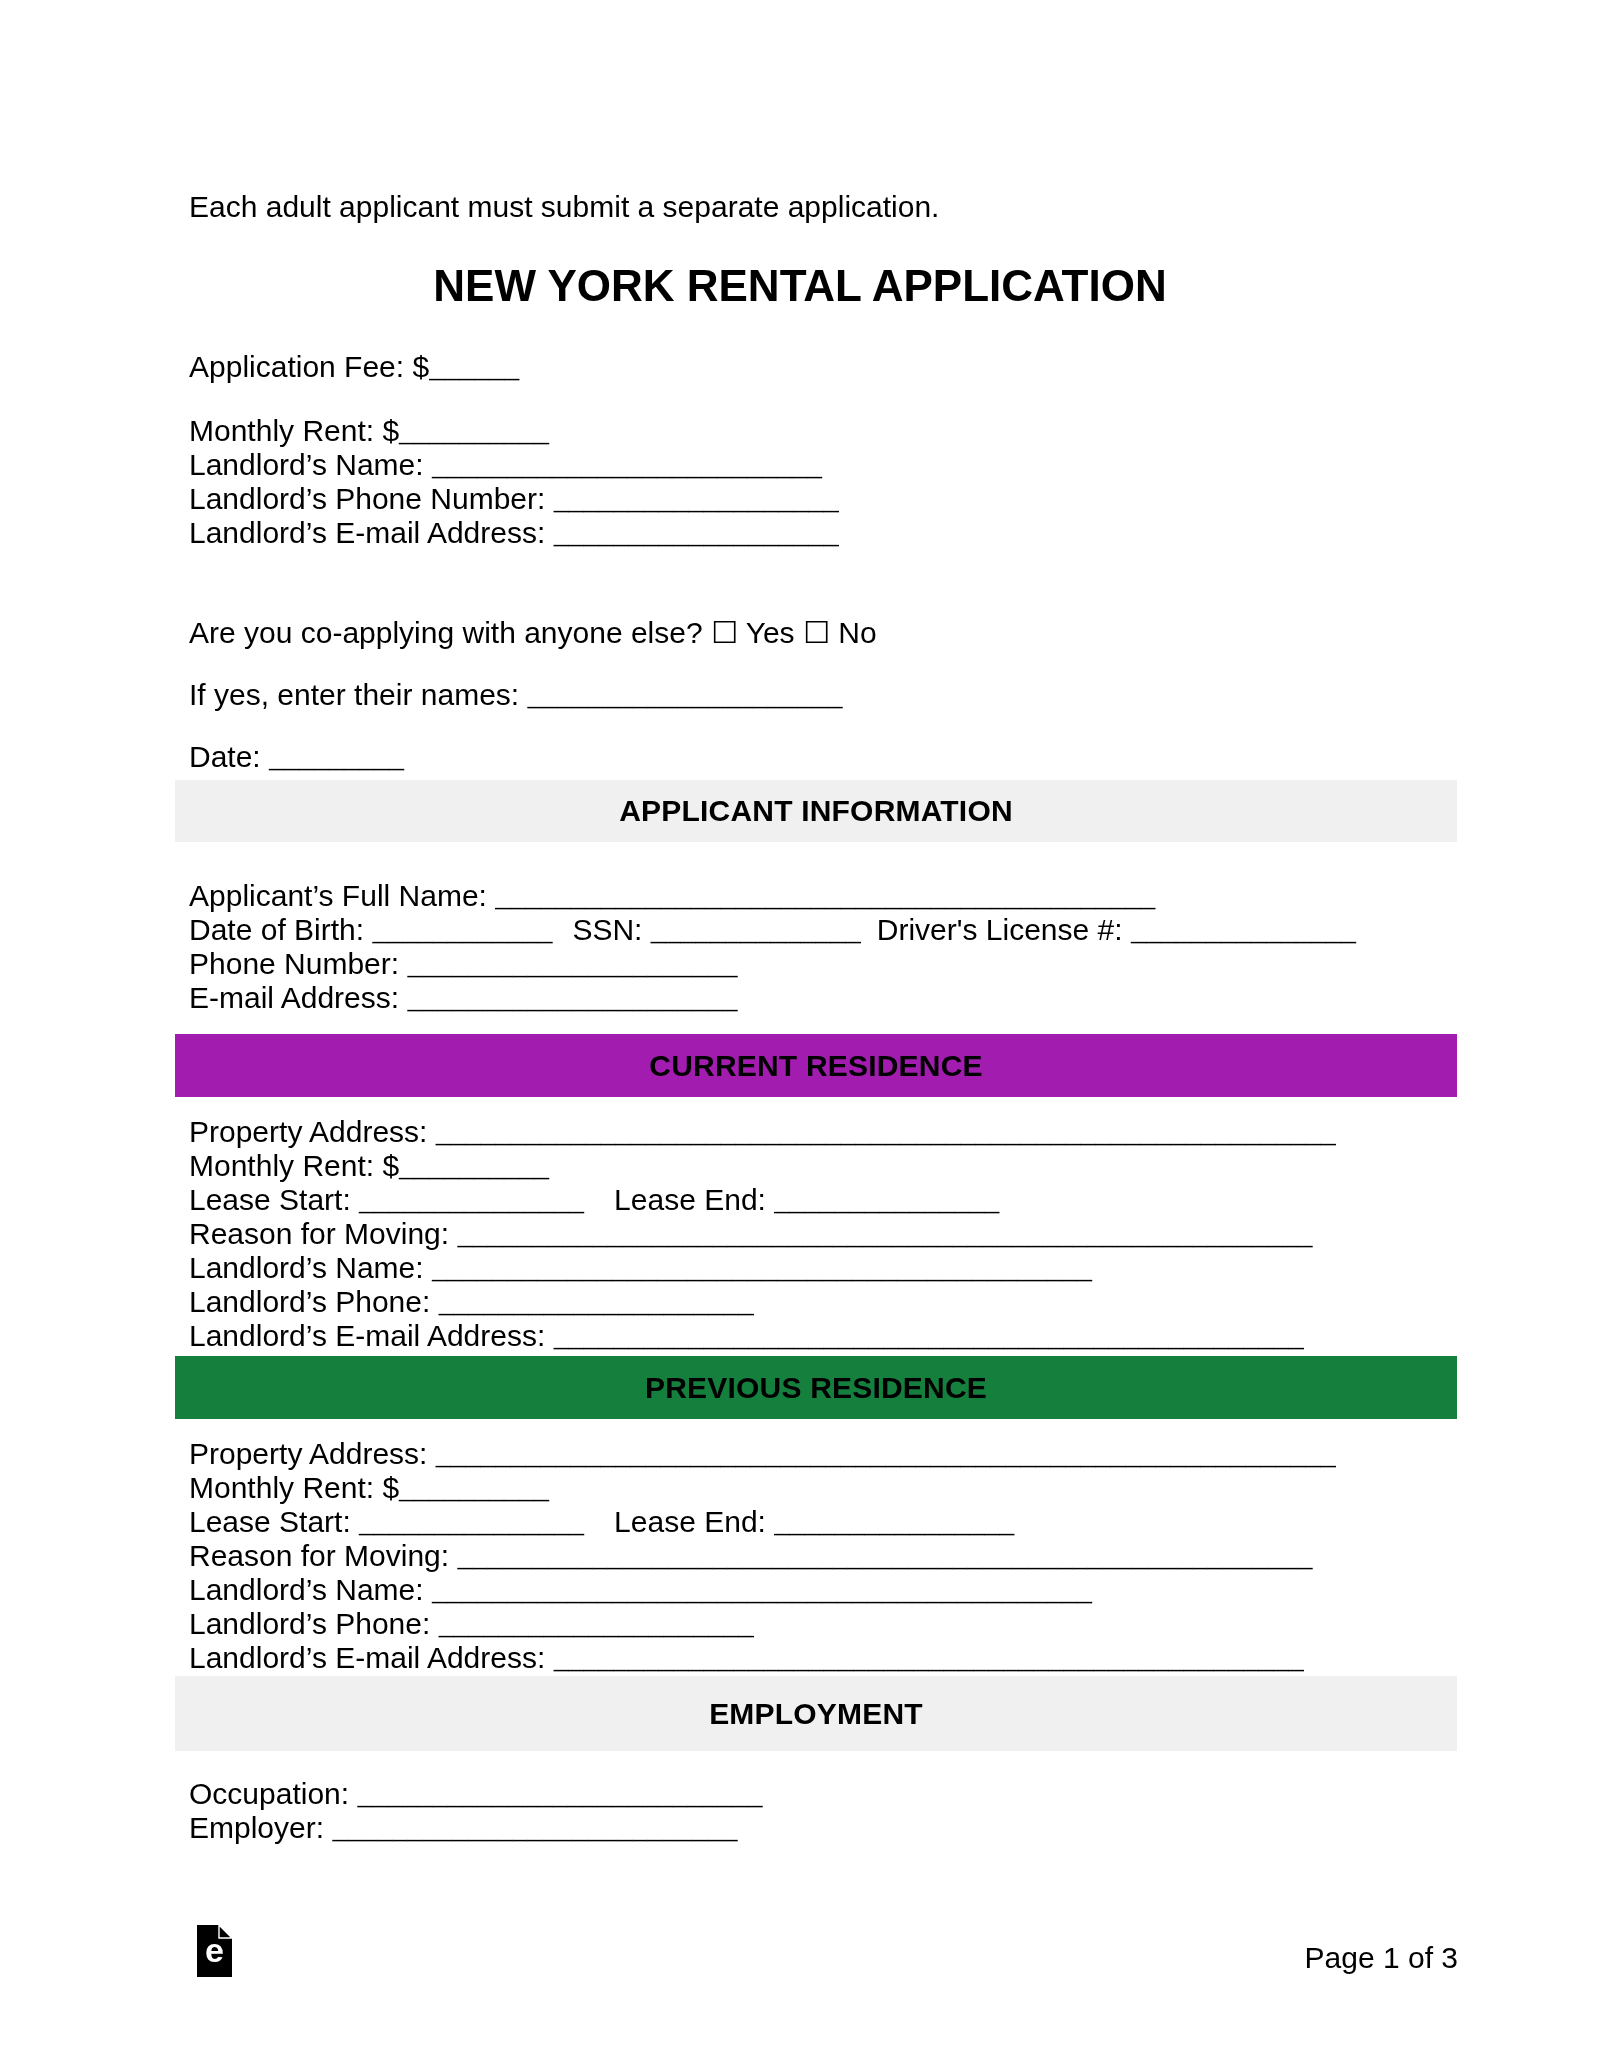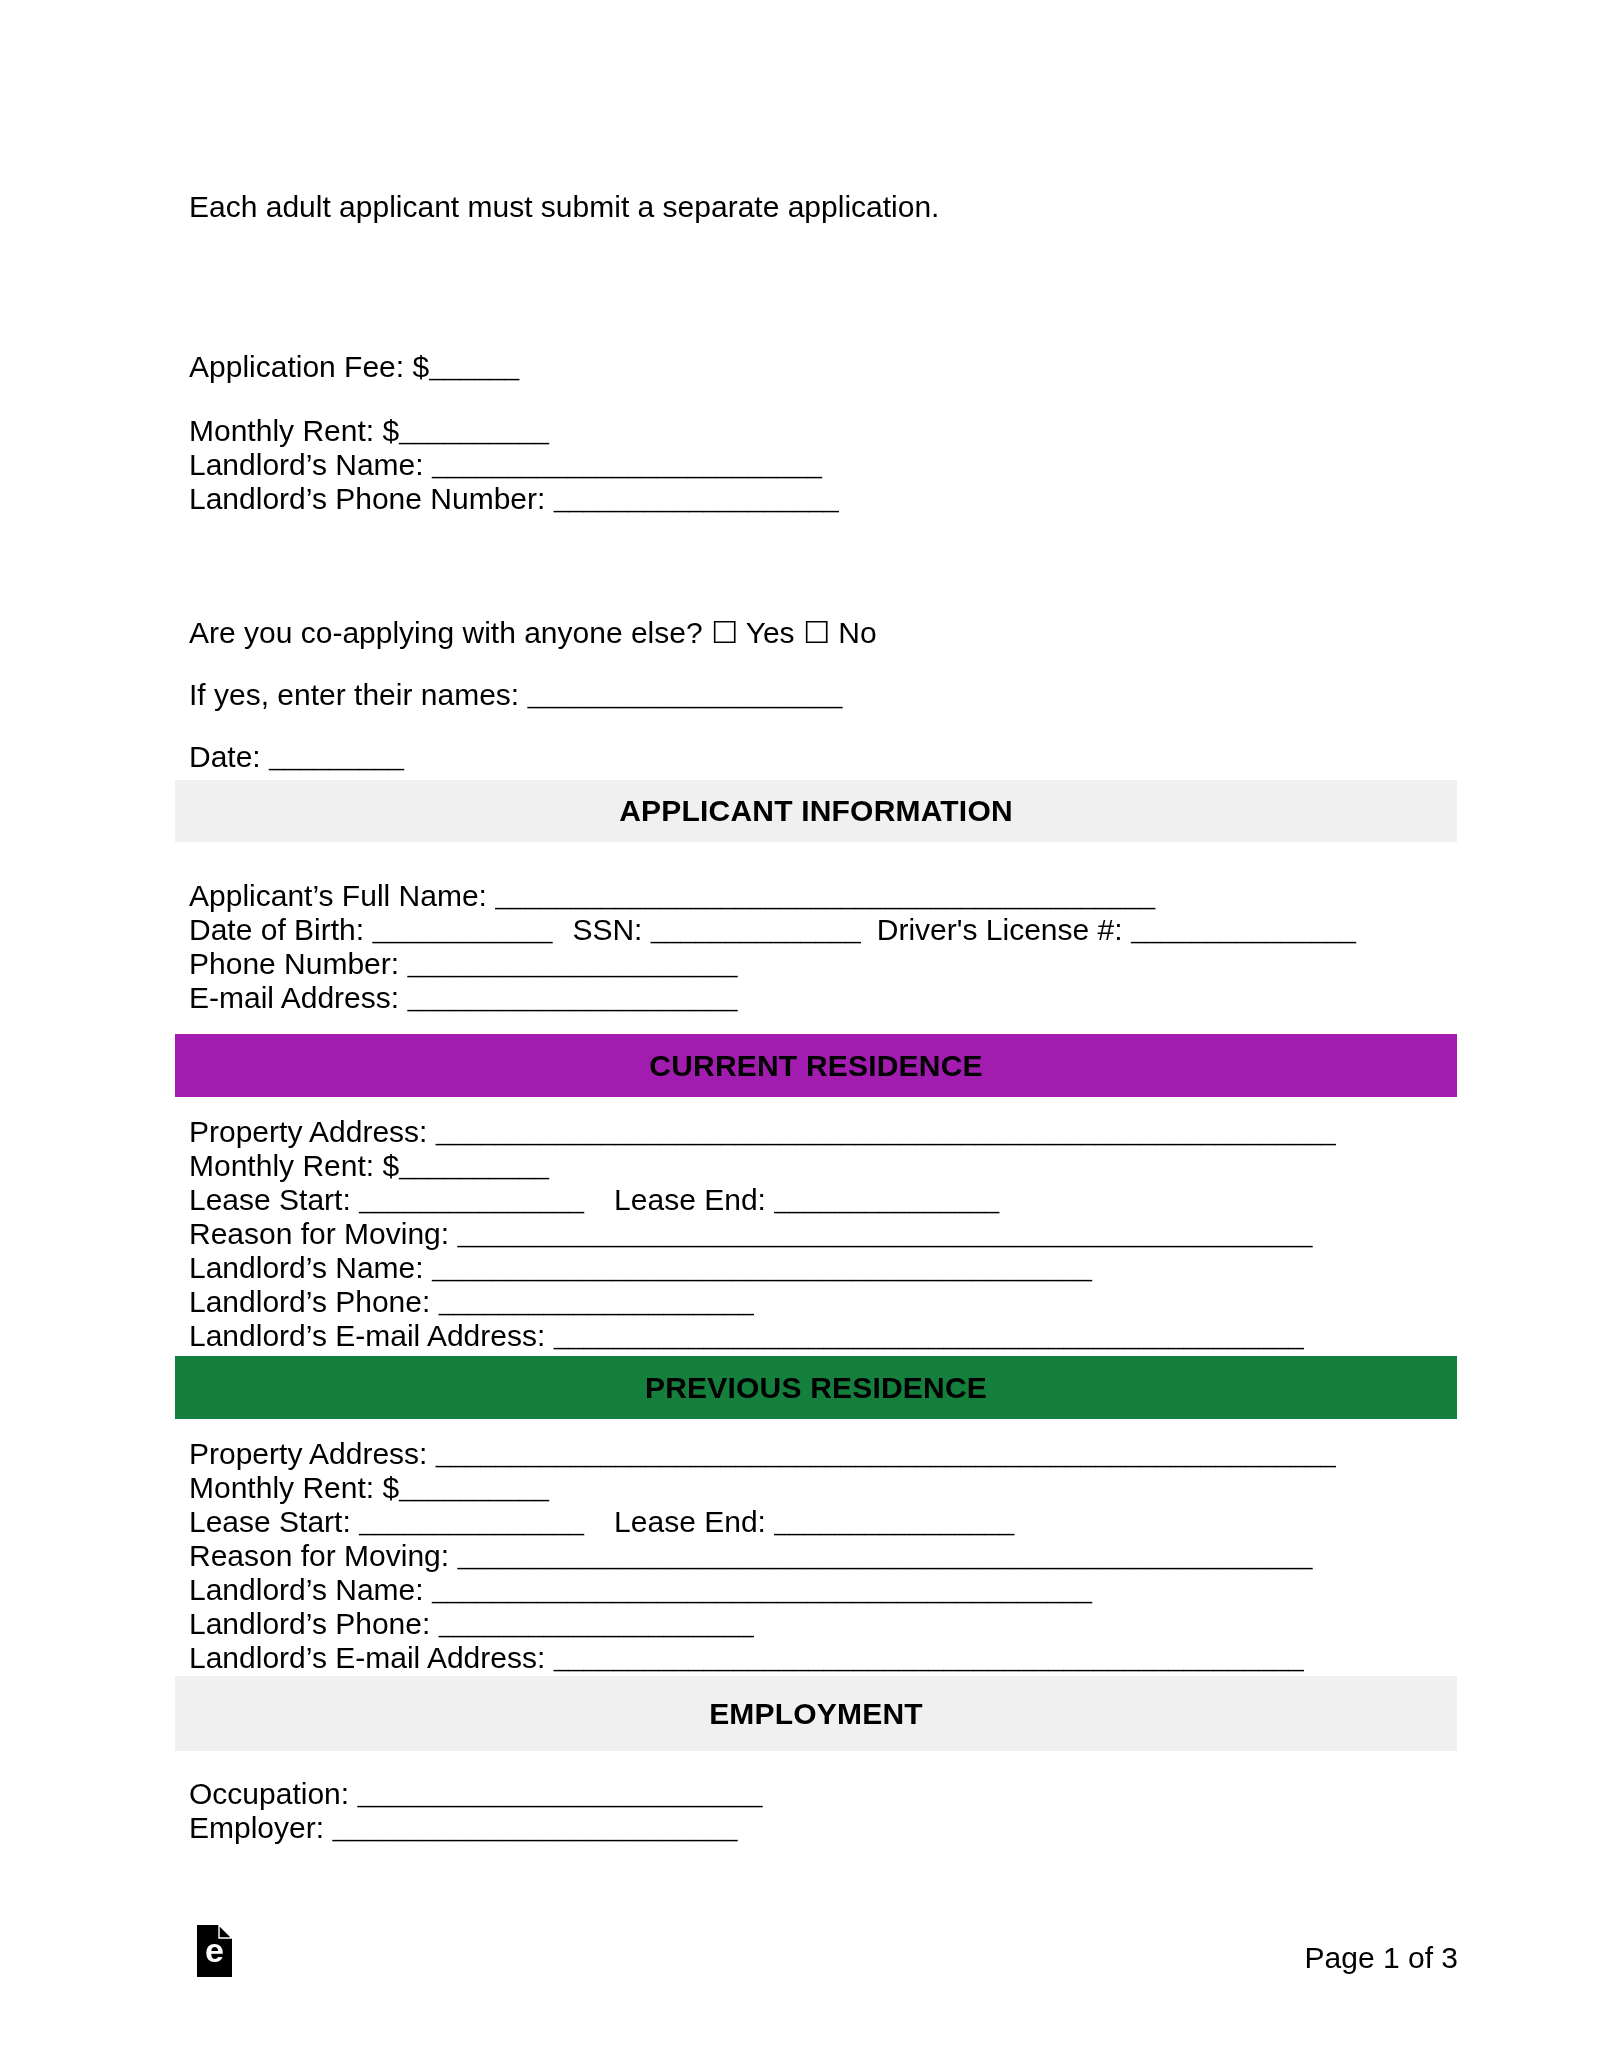--- a/index.html
+++ b/index.html
@@ -22,29 +22,31 @@
                display:flex;align-items:center;justify-content:center;}
   .section-bar span{font-size:30px;font-weight:bold;letter-spacing:0.2px;text-align:center;}
   .logo{position:absolute;left:197px;top:1925px;width:35px;height:52px;}
   .page-label{position:absolute;top:1941px;right:142px;font-size:30px;line-height:34px;}
 </style>
 </head>
 <body>
 
 <div class="page">
   <div class="note">Each adult applicant must submit a separate application.</div>
+  <div class="title">NEW YORK RENTAL APPLICATION</div>
 
   <div id="form-root">
       <div class="block" style="top: 350px;">
         <div class="line"><span class="lbl">Application Fee: $</span><span class="blank">______</span></div>
       </div>
       <div class="block" style="top: 414px;">
         <div class="line"><span class="lbl">Monthly Rent: $</span><span class="blank">__________</span></div>
         <div class="line"><span class="lbl">Landlord’s Name: </span><span class="blank">__________________________</span></div>
         <div class="line"><span class="lbl">Landlord’s Phone Number: </span><span class="blank">___________________</span></div>
+        <div class="line"><span class="lbl">Landlord’s E-mail Address: </span><span class="blank">___________________</span></div>
       </div>
       <div class="block" style="top: 616px;">
         <div class="line"><span class="lbl">Are you co-applying with anyone else? </span><span class="cb">☐</span><span class="lbl"> Yes </span><span class="cb">☐</span><span class="lbl"> No</span></div>
       </div>
       <div class="block" style="top: 678px;">
         <div class="line"><span class="lbl">If yes, enter their names: </span><span class="blank">_____________________</span></div>
       </div>
       <div class="block" style="top: 740px;">
         <div class="line"><span class="lbl">Date: </span><span class="blank">_________</span></div>
       </div>

